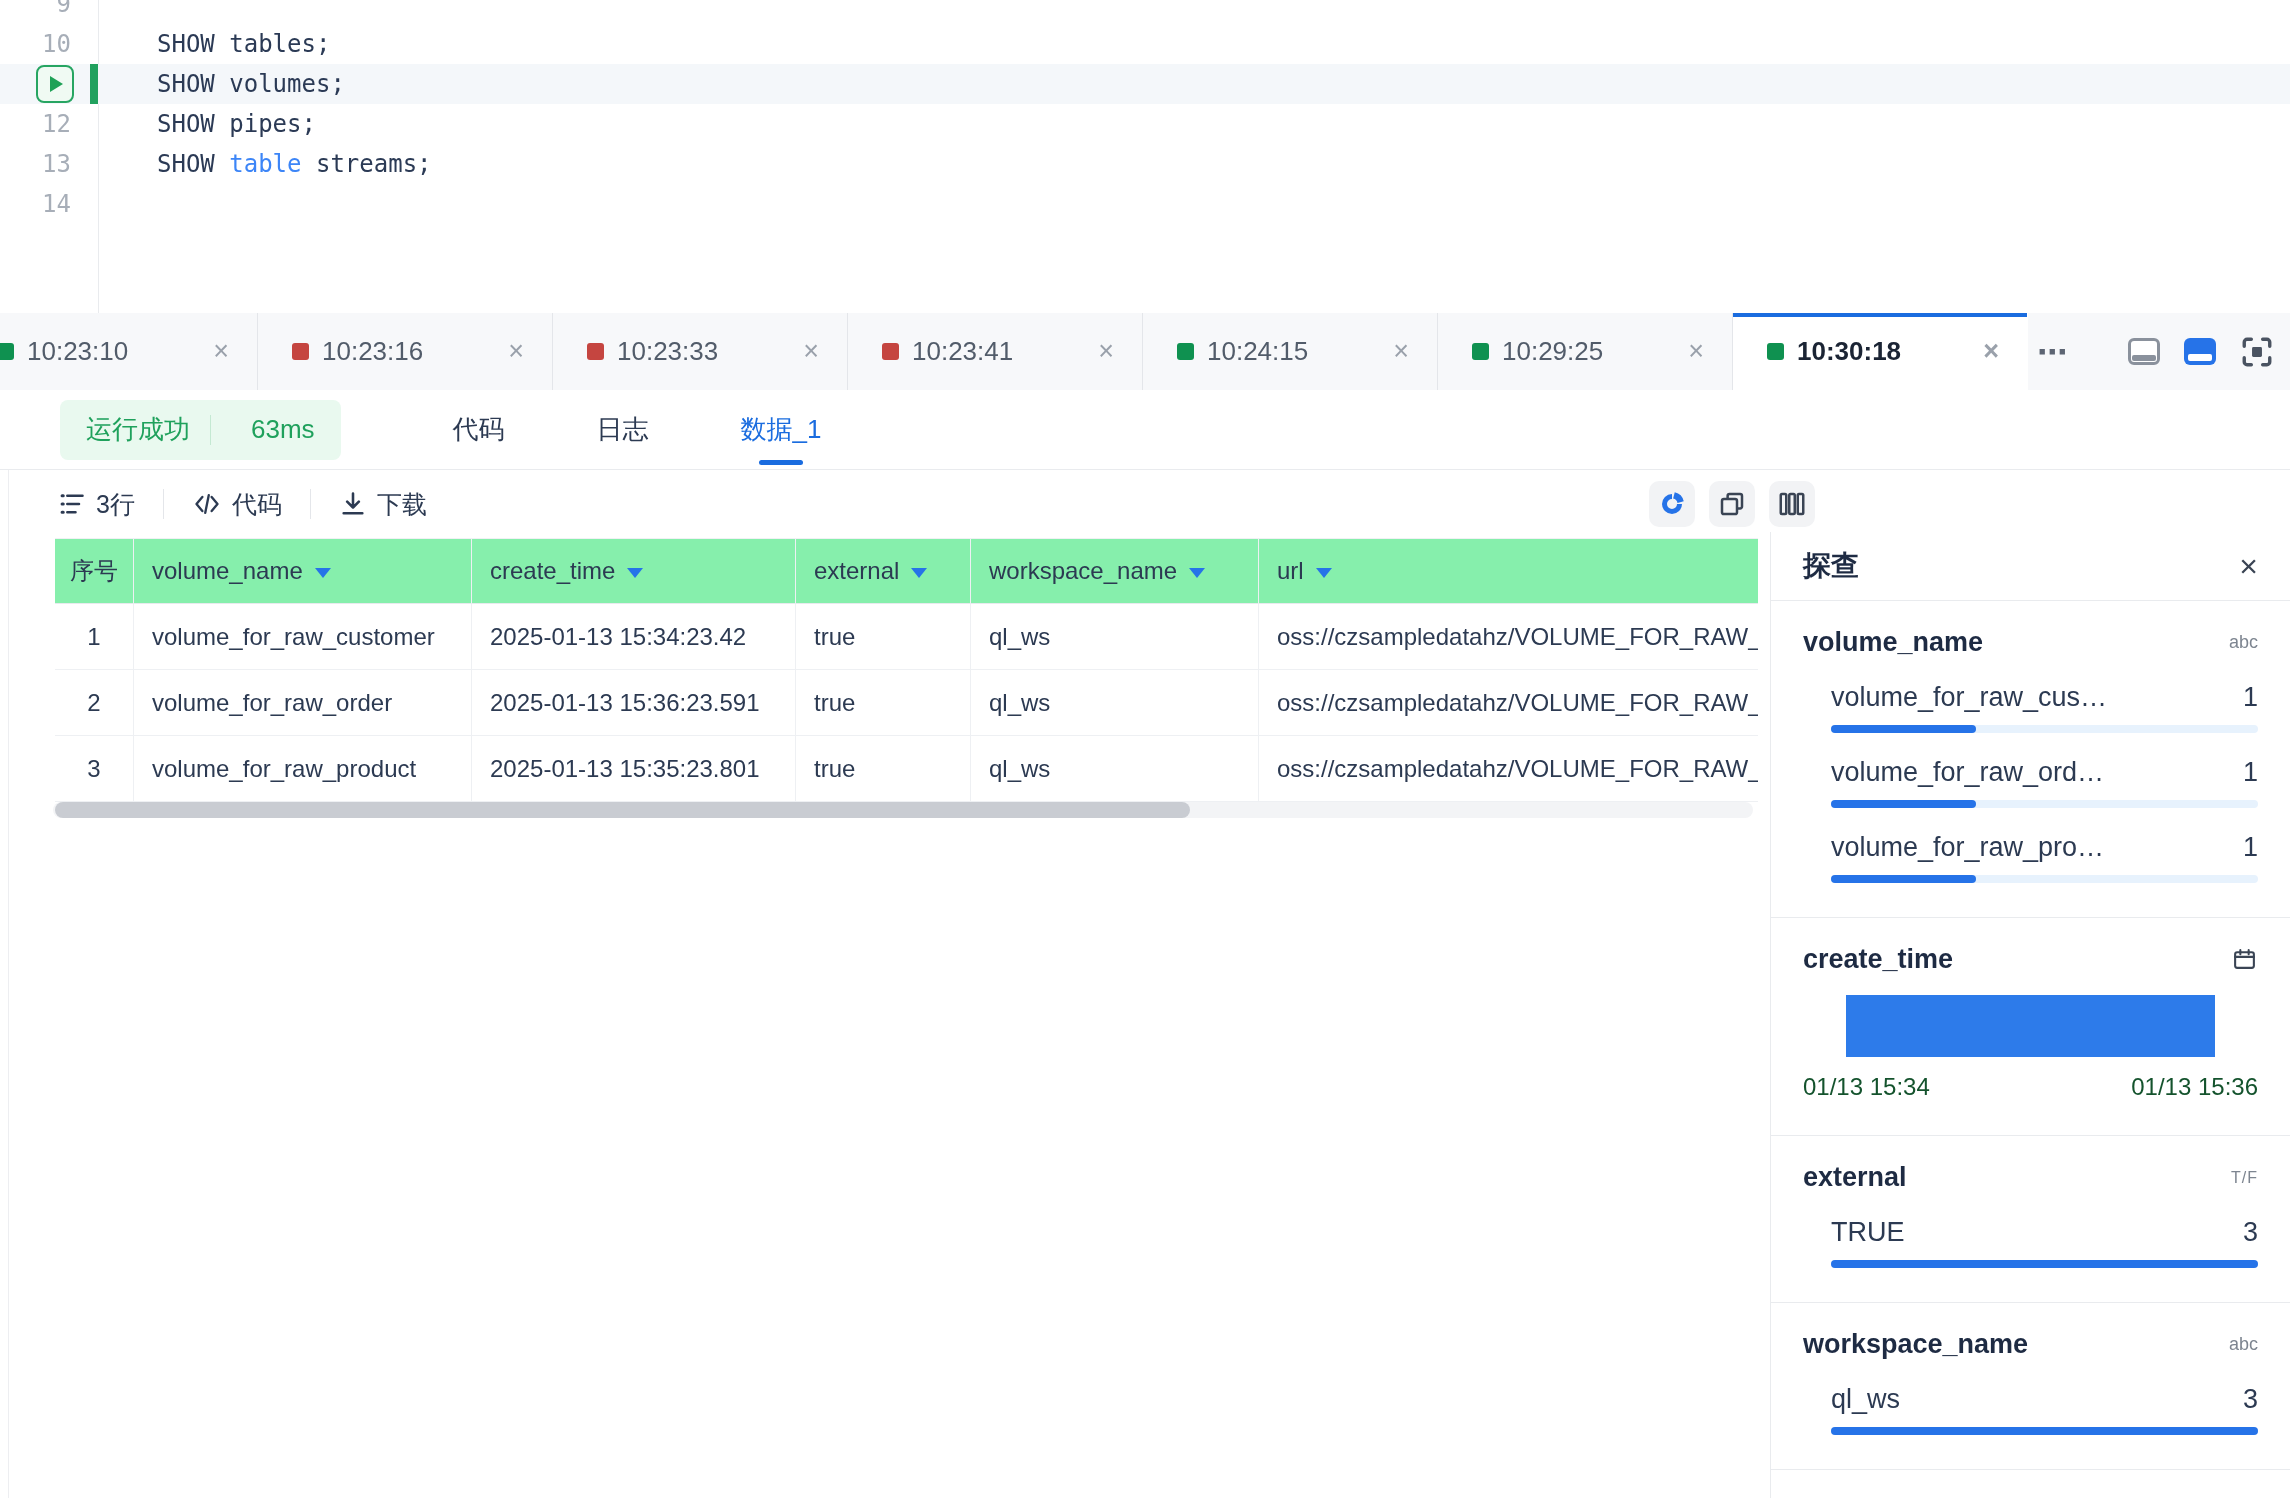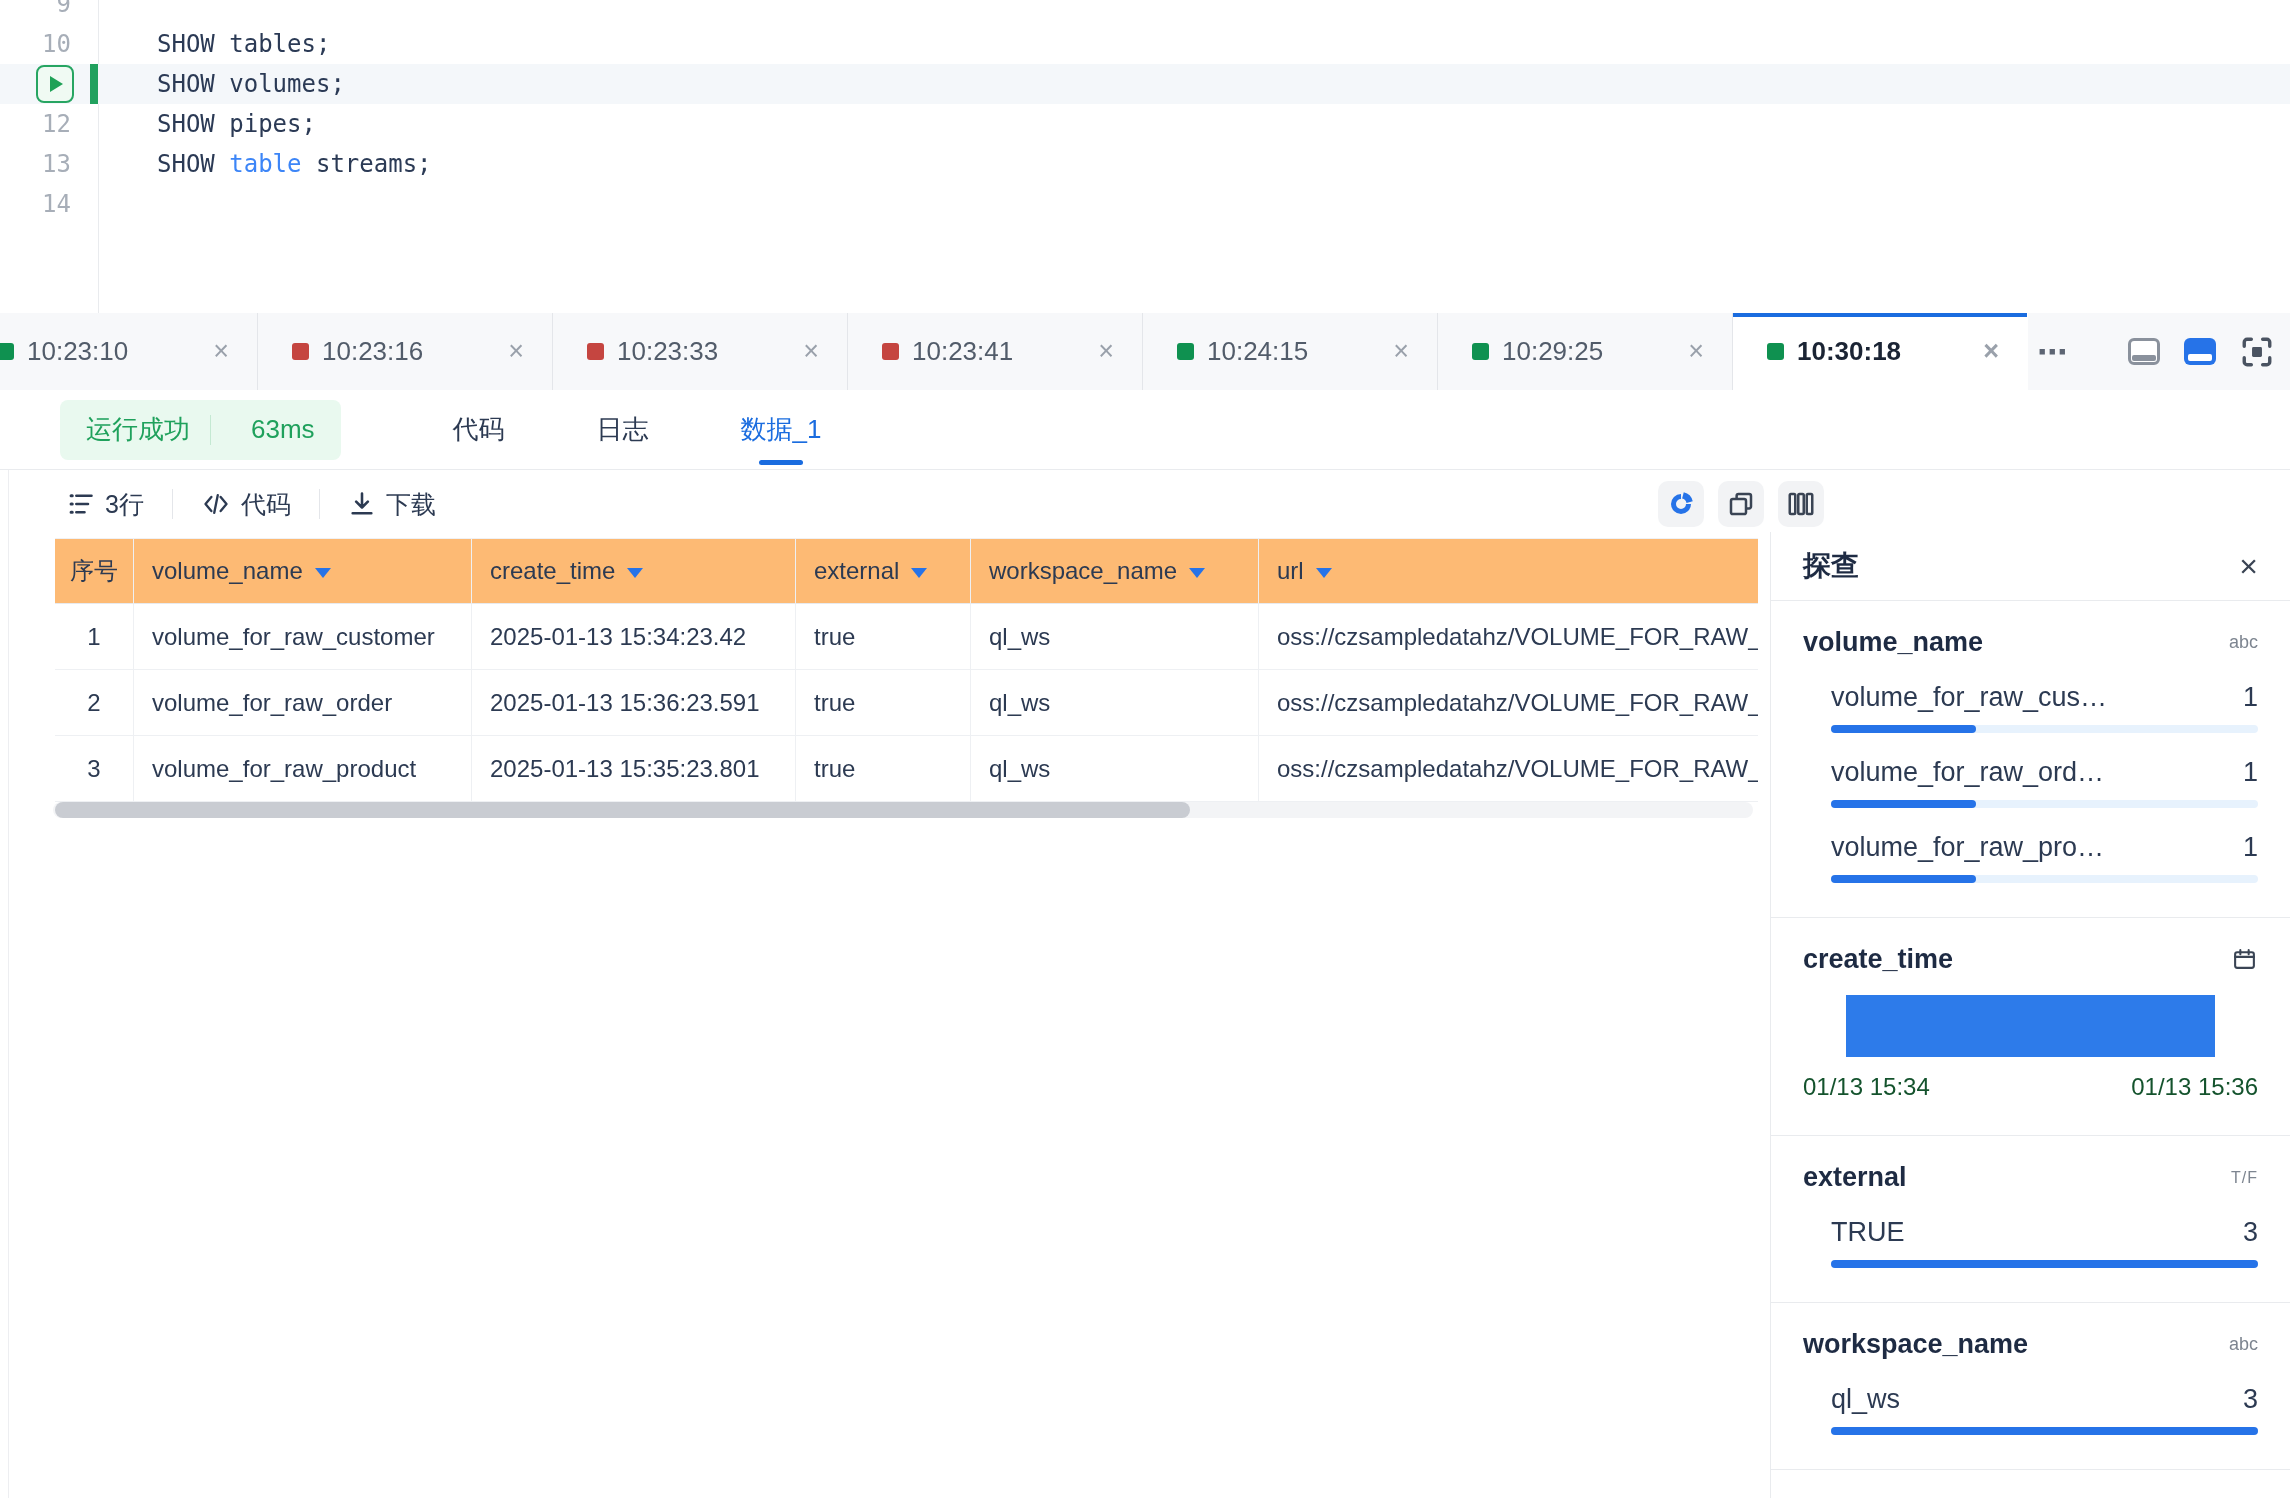--- a/index.html
+++ b/index.html
@@ -48,36 +48,36 @@
   .badge-text{color:#1fa15c;}
   .badge-sep{width:1px;height:30px;background:#c4e9d2;margin:0 20px;}
   .badge-duration{color:#1fa15c;margin-left:20px;}
   .result-tabs{display:flex;margin-left:66px;height:80px;}
   .rtab{position:relative;height:80px;display:flex;align-items:center;padding:0 46px;font-size:26px;color:#2c3a52;cursor:pointer;}
   .rtab.active{color:#1a6cdf;}
   .rtab.active::after{content:"";position:absolute;left:50%;transform:translateX(-50%);bottom:5px;width:44px;height:5px;
                       border-radius:3px;background:#1a6cdf;}
 
   
-  .toolbar{position:absolute;left:12px;top:470px;width:1826px;height:68px;display:flex;align-items:center;}
+  .toolbar{position:absolute;left:3px;top:470px;width:1826px;height:68px;display:flex;align-items:center;}
   .tb-left{display:flex;align-items:center;margin-left:55px;font-size:25px;color:#2c3a52;}
   .tb-item{display:flex;align-items:center;gap:10px;cursor:pointer;}
   .tb-sep{width:1px;height:30px;background:#e4e6ea;margin:0 28px;}
   .tb-right{margin-left:auto;display:flex;gap:14px;margin-right:14px;}
   .tb-btn{width:46px;height:46px;border-radius:10px;background:#f2f3f5;display:flex;align-items:center;justify-content:center;cursor:pointer;}
 
   
   .table-wrap{position:absolute;left:55px;top:538px;width:1703px;overflow:hidden;}
   .trow{display:flex;width:1910px;}
   .tc{box-sizing:border-box;flex:none;height:66px;display:flex;align-items:center;padding-left:18px;
       border-right:1px solid #eef0f3;border-bottom:1px solid #eef0f3;font-size:24px;color:#2c3a52;
       white-space:nowrap;overflow:hidden;}
   .c0{width:79px;justify-content:center;padding-left:0;}
   .c1{width:338px;}.c2{width:324px;}.c3{width:175px;}.c4{width:288px;}.c5{width:706px;border-right:none;}
-  .thead .tc{background:#fdba74;border-top:1px solid #f0f1f4;border-bottom:1px solid #e8eaee;}
+  .thead .tc{background:#86efac;border-top:1px solid #f0f1f4;border-bottom:1px solid #e8eaee;}
   .sort-tri{width:0;height:0;border-left:8px solid transparent;border-right:8px solid transparent;
             border-top:10px solid #2673e8;margin-left:12px;margin-top:3px;flex:none;}
   .hscroll{position:absolute;left:53px;top:802px;width:1700px;height:16px;border-radius:8px;background:#f3f4f6;}
   .hscroll-thumb{position:absolute;left:2px;top:0;width:1135px;height:16px;border-radius:8px;background:#c9ccd2;cursor:pointer;}
   .left-line{position:absolute;left:8px;top:390px;bottom:0;width:1px;background:#edeef1;}
 
   
   .vdivider{position:absolute;left:1770px;top:532px;bottom:0;width:1px;background:#e9ebee;}
   .inspector{position:absolute;left:1771px;top:532px;right:0;bottom:0;background:#fff;overflow:hidden;}
   .insp-header{height:68px;display:flex;align-items:center;justify-content:space-between;

